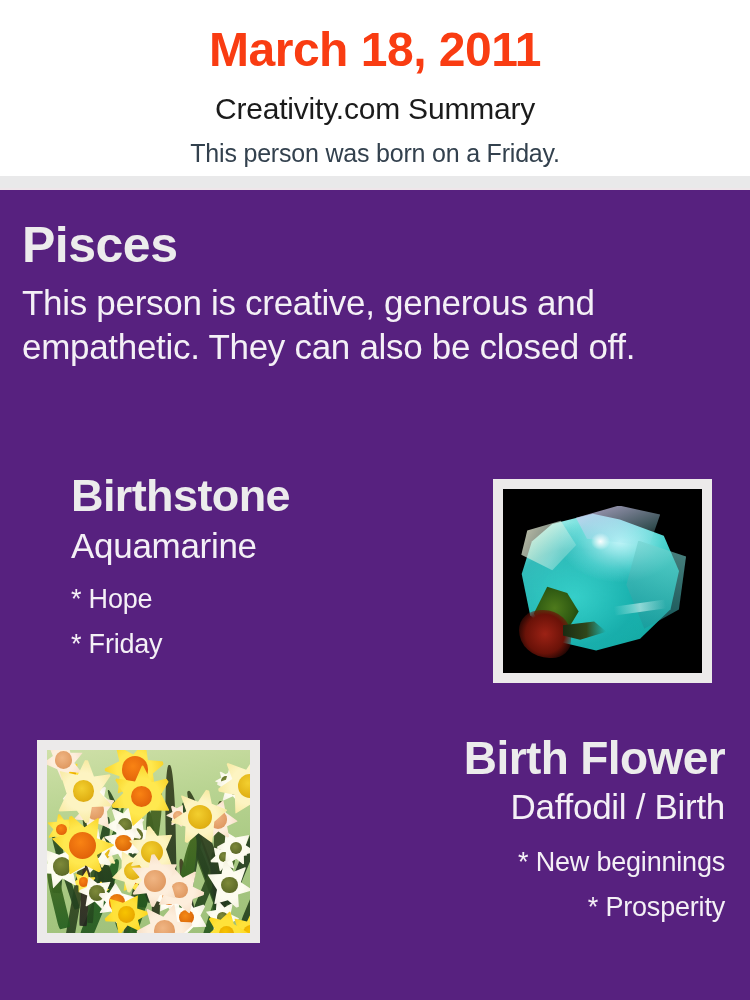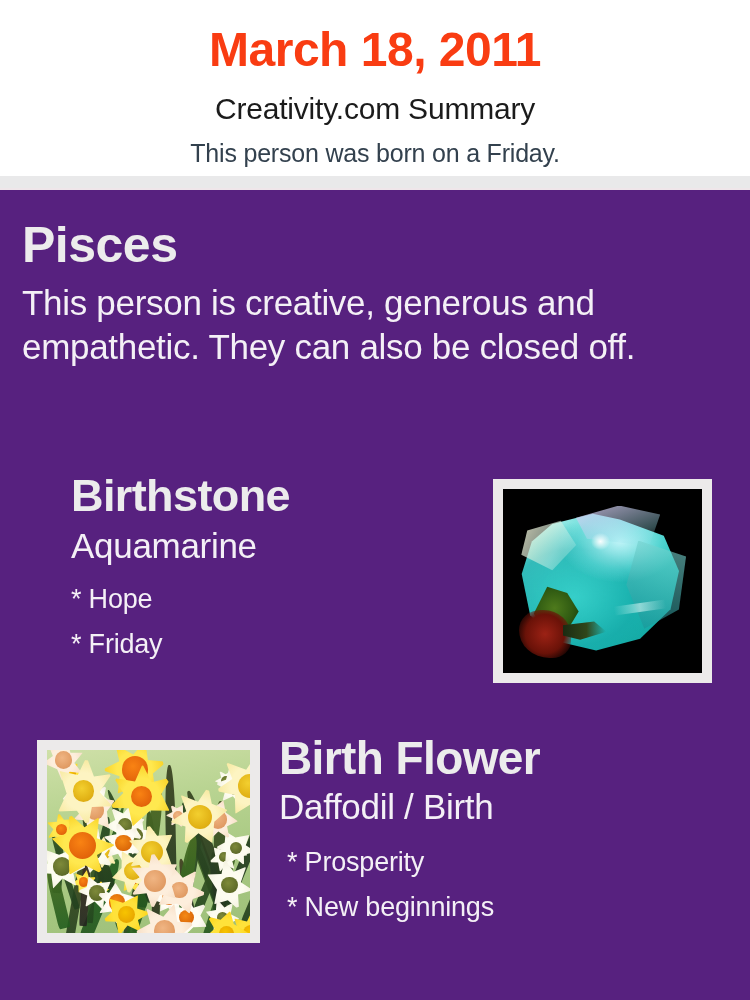--- a/index.html
+++ b/index.html
@@ -137,21 +137,21 @@
     width:100%; height:100%; position:relative;
     background:linear-gradient(170deg, #cfe0a8 0%, #b9d492 30%, #a9c983 62%, #9dbf79 100%);
     overflow:hidden;
   }
   .leaf { position:absolute; background:#3f7a34; border-radius:46% 46% 10% 10%; transform-origin:bottom center; }
   .bloom { position:absolute; border-radius:50%; }
   .bloom .petals { position:absolute; inset:0; border-radius:50%; }
   .bloom .cup { position:absolute; border-radius:50%; }
 
   
-  .birthflower { position:absolute; left:279px; top:545px; width:430px; }
+  .birthflower { position:absolute; left:295px; top:545px; width:430px;text-align:right; }
   .bf-title { font-size:46px; }
   .bf-sub  { font-size:35px; padding-top:8px; }
   .bf-list { padding-top:16px; padding-left:8px; }
 </style>
 </head>
 <body>
 
 <div class="page">
 
   <div class="header">
@@ -175,22 +175,22 @@
       <ul class="trait-list">
         <li class="trait-item">* Hope</li>
         <li class="trait-item">* Friday</li>
       </ul>
     </div>
 
     <div class="birthflower">
       <div class="section-title bf-title">Birth Flower</div>
       <div class="section-sub bf-sub">Daffodil / Birth</div>
       <ul class="trait-list bf-list">
+        <li class="trait-item">* New beginnings</li>
         <li class="trait-item">* Prosperity</li>
-        <li class="trait-item">* New beginnings</li>
       </ul>
     </div>
   </div>
 
   <div class="photo-frame gem-frame">
     <div class="photo-inner">
       <div class="gem-bg">
         <div class="gem-shape"></div>
         <div class="gem-facet-top"></div>
         <div class="gem-facet-left"></div>

